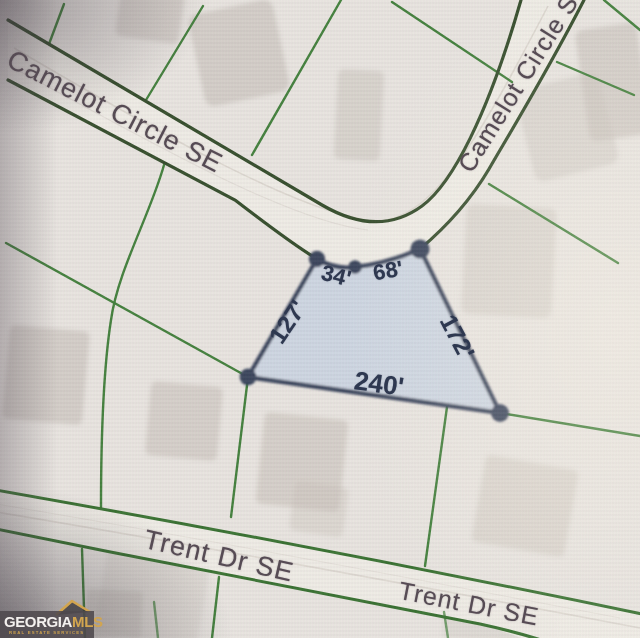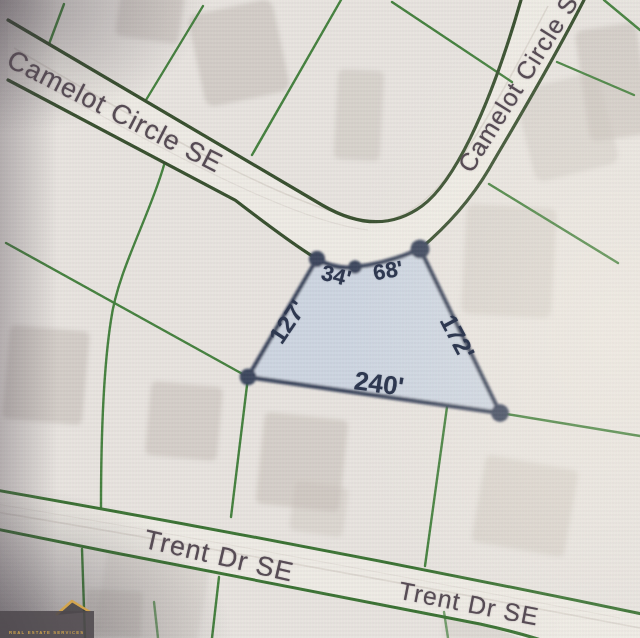--- a/index.html
+++ b/index.html
@@ -158,16 +158,19 @@
   <div class="dim" id="dim-68">68'</div>
   <div class="dim" id="dim-127">127'</div>
   <div class="dim" id="dim-172">172'</div>
   <div class="dim" id="dim-240">240'</div>
 
   <svg id="wm-roof" width="46" height="18" viewBox="0 0 46 18">
     <path d="M 4,17 L 20,3 L 38,14" fill="rgba(60,56,60,.8)"></path>
     <path d="M 4,17 L 20,3 L 38,14" fill="none" stroke="#d2a54f" stroke-width="2.6" stroke-linejoin="round"></path>
   </svg>
   <div id="wm-badge">
+    <div id="wm-brand">
+      <span id="wm-georgia">GEORGIA</span><span id="wm-mls">MLS</span>
+    </div>
     <div id="wm-tagline">REAL ESTATE SERVICES</div>
   </div>
 
 </div>
 
 </body></html>

